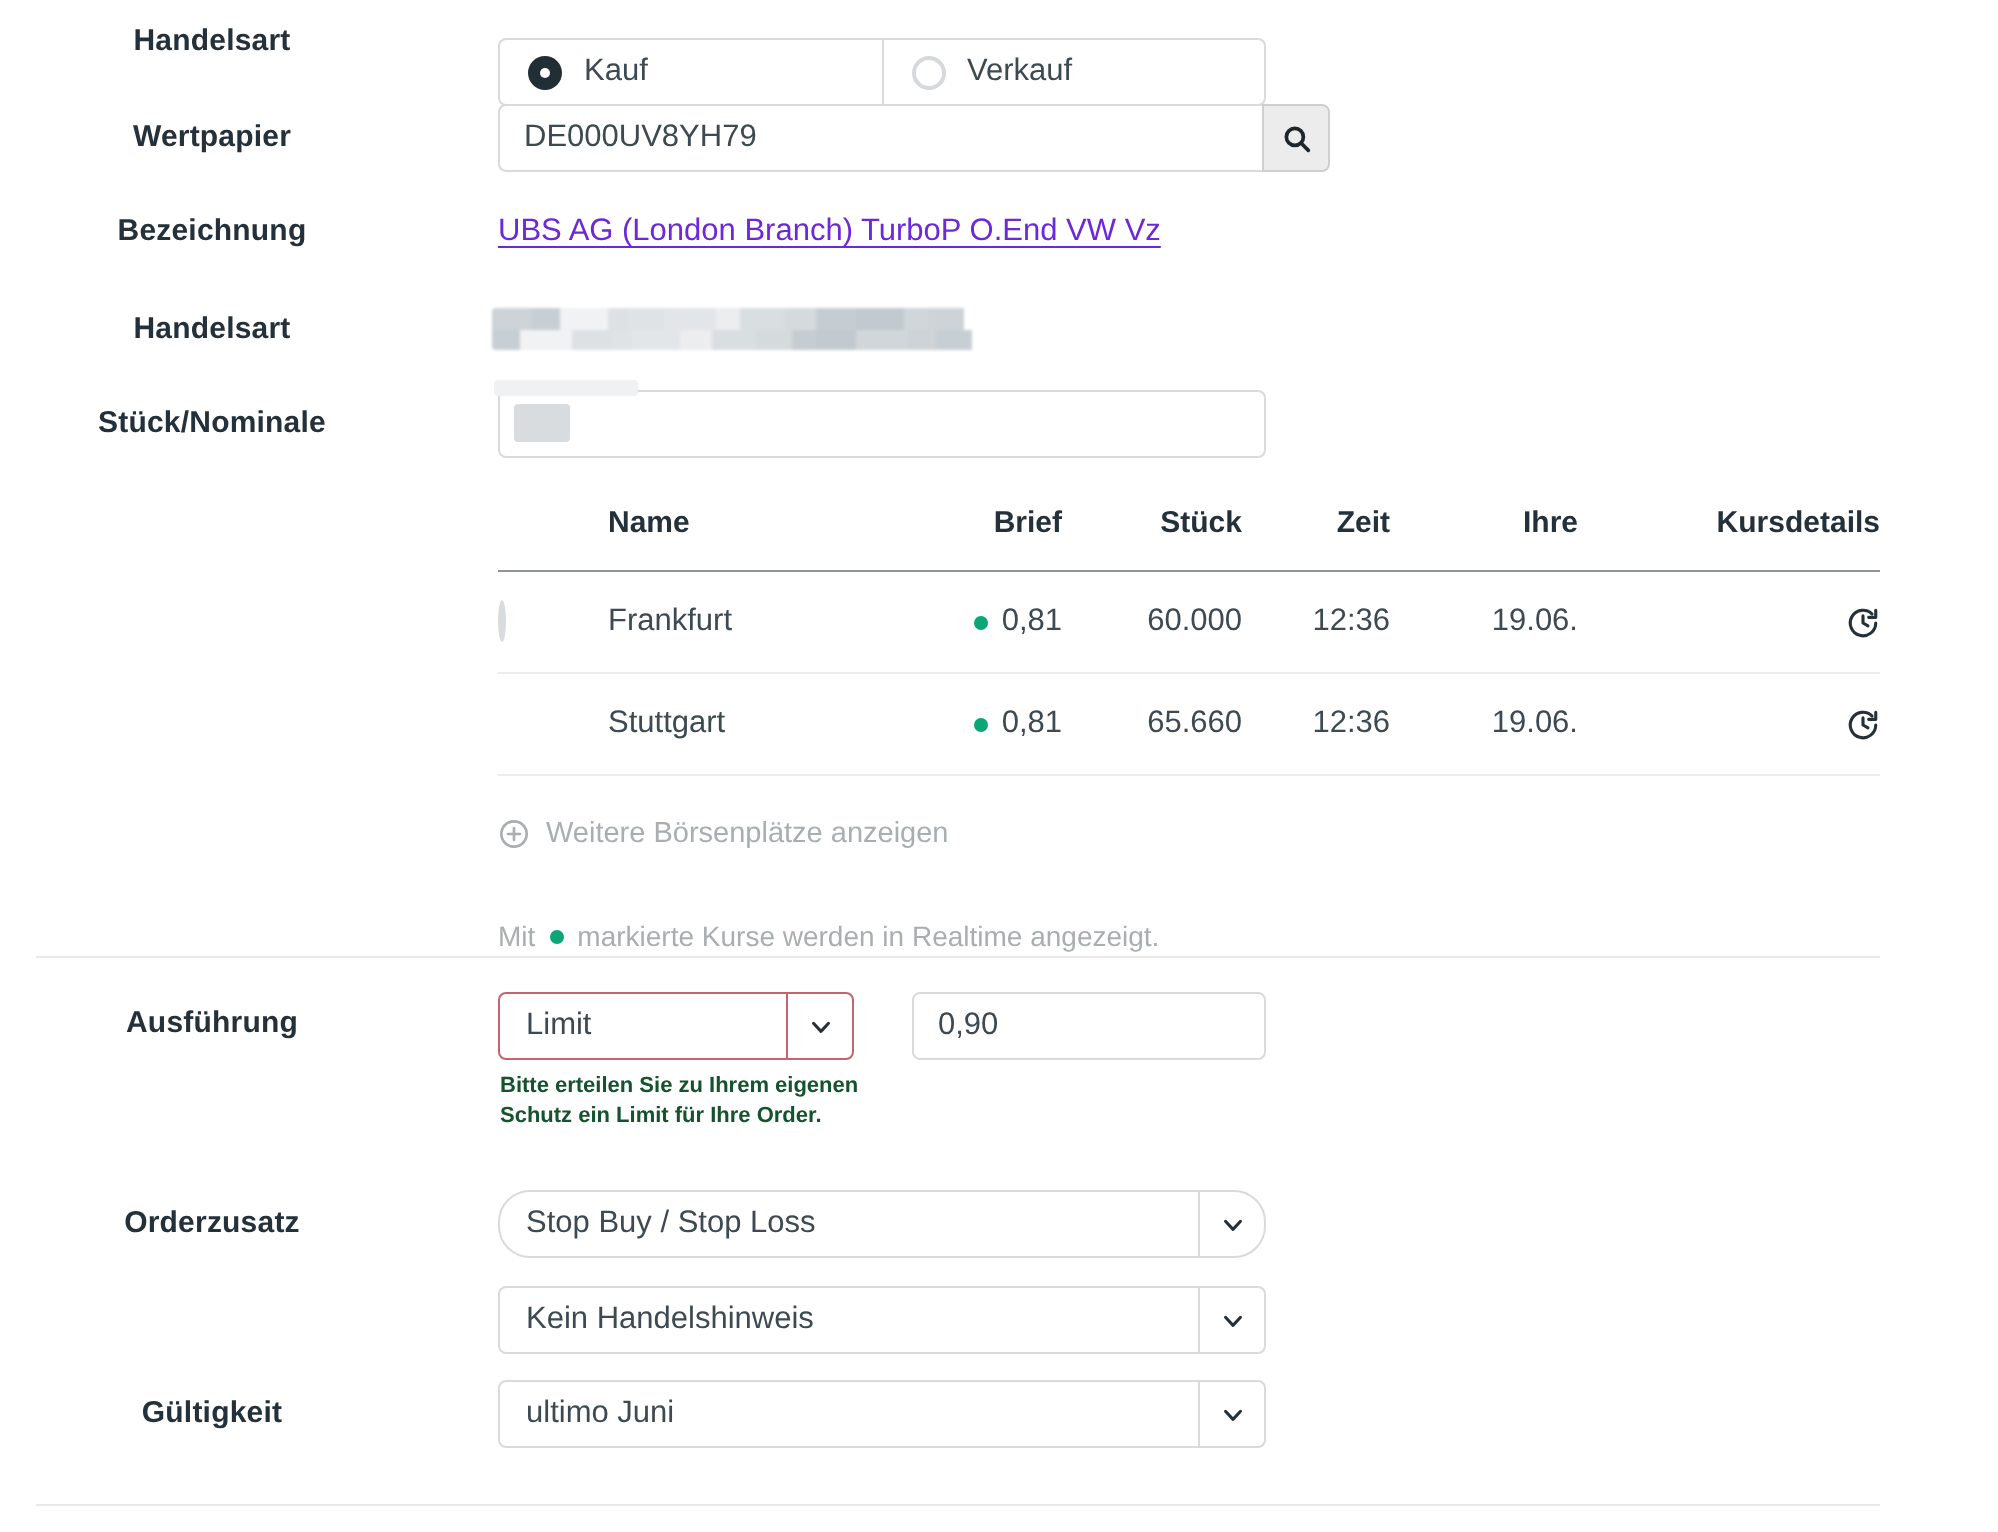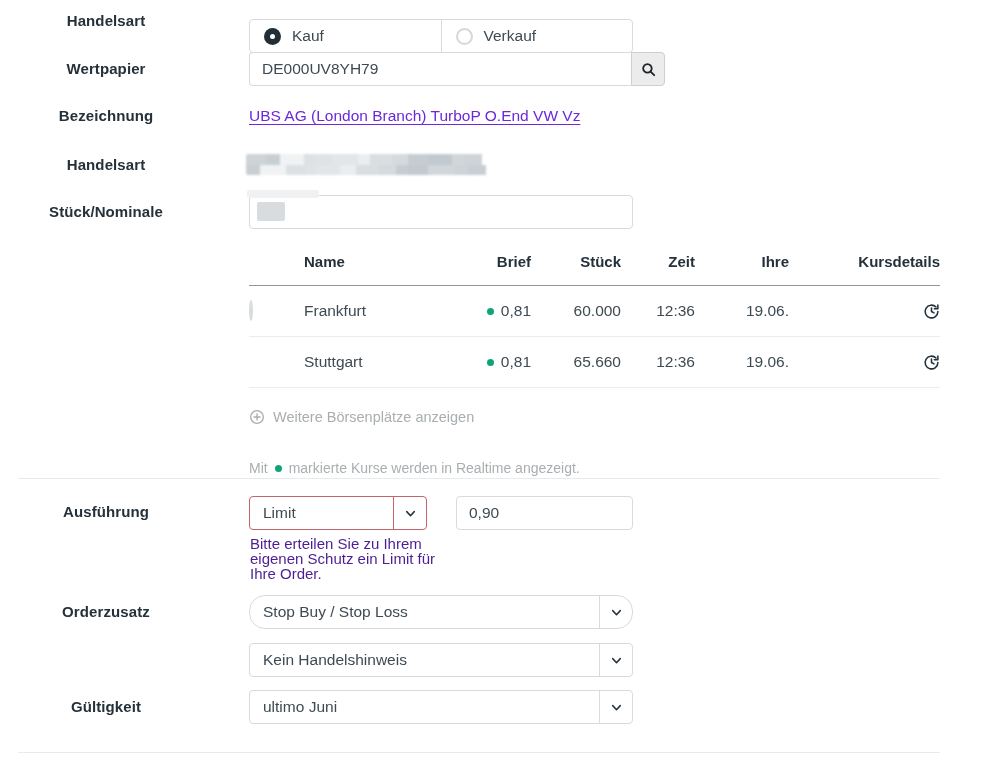--- a/index.html
+++ b/index.html
@@ -82,21 +82,21 @@
   .selbox .chev { width:33px; border-left:1px solid #d8dadc; display:flex; align-items:center;
                   justify-content:center; }
   .selbox.error { border-color:#c4646c; }
   .selbox.error .chev { border-left-color:#c4646c; }
 
   .txt-input { position:absolute; height:34px; border:1px solid #d8dadc; border-radius:4px;
                font-size:15.5px; color:#3e4a52; padding:0 12px; outline:none;
                font-family:"Liberation Sans", sans-serif; }
 
   .err-text { position:absolute; left:250px; top:536px; max-width:196px;
-              font-size:15px; line-height:15px; color:#4c1d95; }
+              font-size:11px; line-height:15px; color:#14532d;font-weight:bold; }
 
   svg { display:block; }
 </style>
 </head>
 <body>
 
 <div class="page">
 
   <div class="flabel" style="top:12px">Handelsart</div>
   <div class="flabel" style="top:60px">Wertpapier</div>

